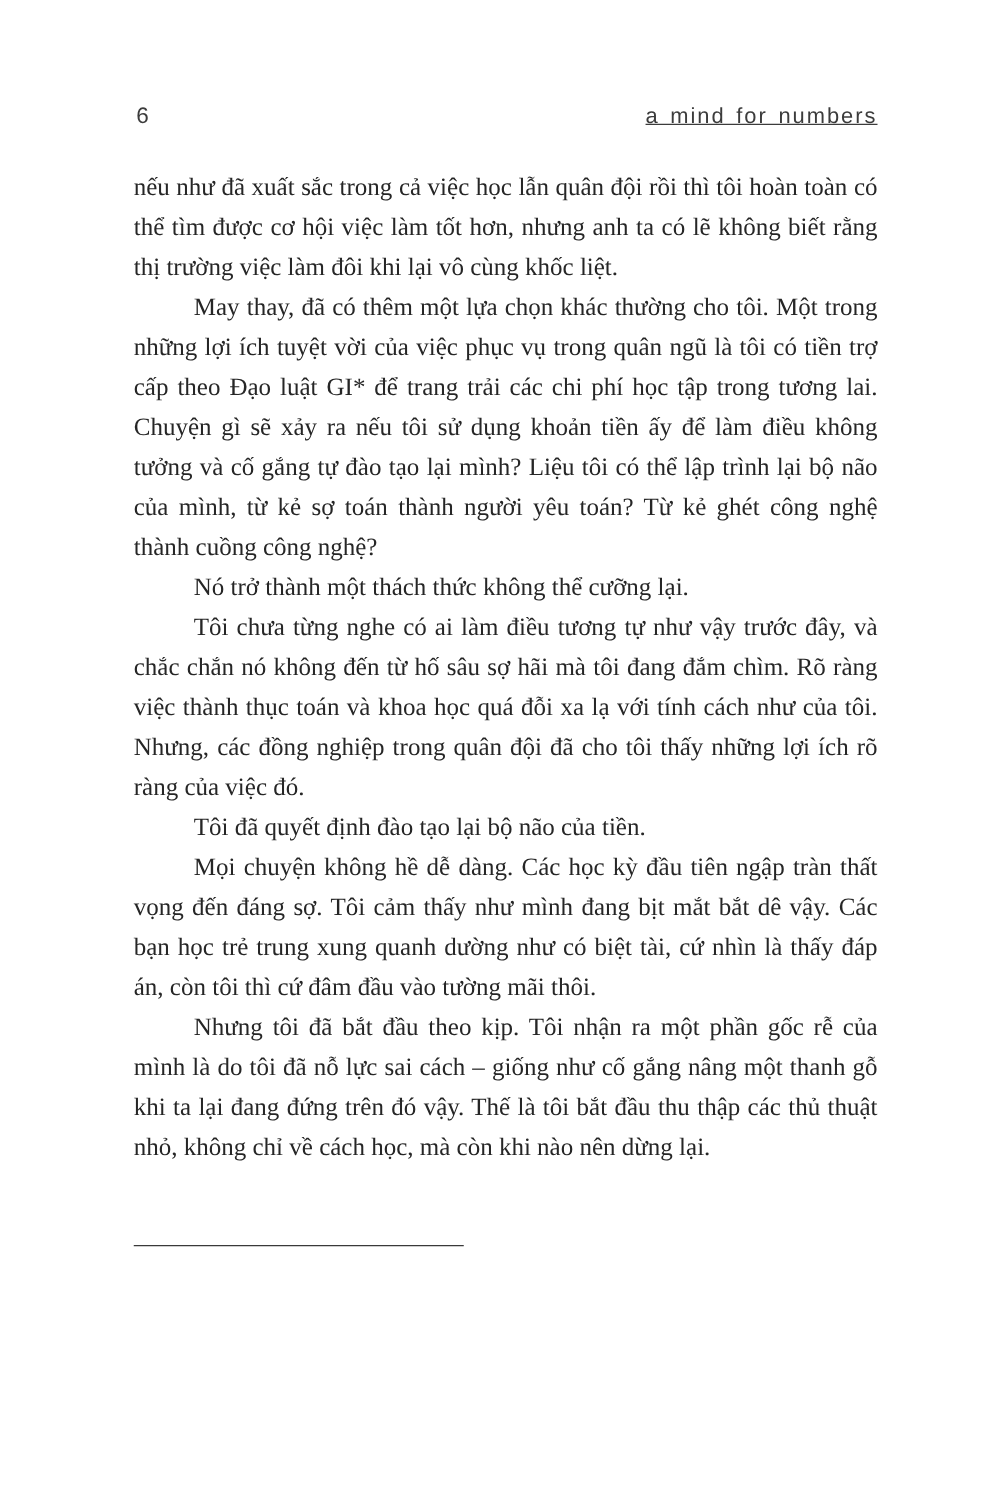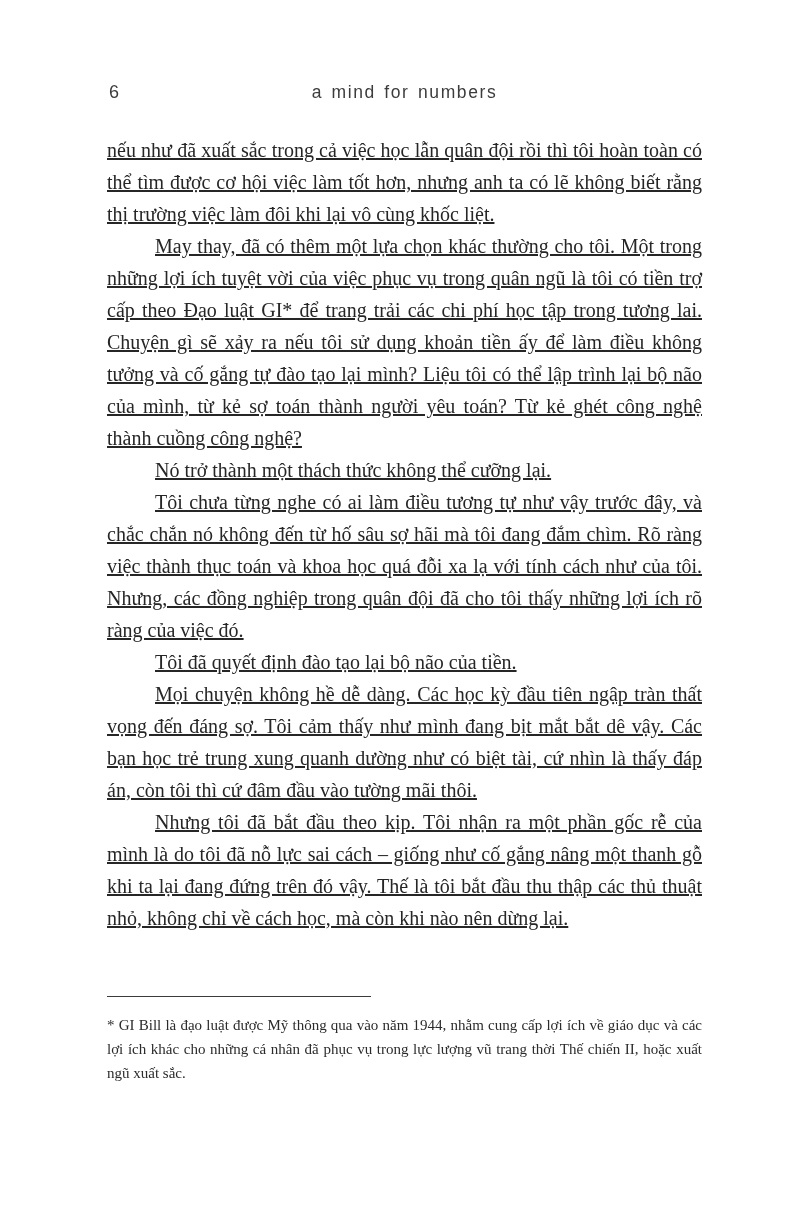--- a/index.html
+++ b/index.html
@@ -28,28 +28,28 @@
   }
   .page-number {
     position: absolute;
     left: 2px;
     top: 0;
     font-size: 18px;
     letter-spacing: 0.5px;
   }
   .running-title {
     display: block;
-    text-align: center;
+    text-align: right;
     font-size: 17.5px;
     letter-spacing: 1.6px;
     word-spacing: 2px;
+    text-decoration: underline;
   }
   .body-text {
     width: 595px;
-    text-decoration: underline;
   }
   .para {
     margin: 0;
     font-size: 20px;
     line-height: 32px;
     text-align: justify;
     text-indent: 48px;
   }
   .para.no-indent {
     text-indent: 0;
@@ -89,16 +89,15 @@
     <p class="para">May thay, đã có thêm một lựa chọn khác thường cho tôi. Một trong những lợi ích tuyệt vời của việc phục vụ trong quân ngũ là tôi có tiền trợ cấp theo Đạo luật GI* để trang trải các chi phí học tập trong tương lai. Chuyện gì sẽ xảy ra nếu tôi sử dụng khoản tiền ấy để làm điều không tưởng và cố gắng tự đào tạo lại mình? Liệu tôi có thể lập trình lại bộ não của mình, từ kẻ sợ toán thành người yêu toán? Từ kẻ ghét công nghệ thành cuồng công nghệ?</p>
     <p class="para">Nó trở thành một thách thức không thể cưỡng lại.</p>
     <p class="para">Tôi chưa từng nghe có ai làm điều tương tự như vậy trước đây, và chắc chắn nó không đến từ hố sâu sợ hãi mà tôi đang đắm chìm. Rõ ràng việc thành thục toán và khoa học quá đỗi xa lạ với tính cách như của tôi. Nhưng, các đồng nghiệp trong quân đội đã cho tôi thấy những lợi ích rõ ràng của việc đó.</p>
     <p class="para">Tôi đã quyết định đào tạo lại bộ não của tiền.</p>
     <p class="para">Mọi chuyện không hề dễ dàng. Các học kỳ đầu tiên ngập tràn thất vọng đến đáng sợ. Tôi cảm thấy như mình đang bịt mắt bắt dê vậy. Các bạn học trẻ trung xung quanh dường như có biệt tài, cứ nhìn là thấy đáp án, còn tôi thì cứ đâm đầu vào tường mãi thôi.</p>
     <p class="para">Nhưng tôi đã bắt đầu theo kịp. Tôi nhận ra một phần gốc rễ của mình là do tôi đã nỗ lực sai cách – giống như cố gắng nâng một thanh gỗ khi ta lại đang đứng trên đó vậy. Thế là tôi bắt đầu thu thập các thủ thuật nhỏ, không chỉ về cách học, mà còn khi nào nên dừng lại.</p>
   </main>
 
   <footer class="footnote-area">
     <div class="footnote-rule"></div>
-    <p class="footnote">* GI Bill là đạo luật được Mỹ thông qua vào năm 1944, nhằm cung cấp lợi ích về giáo dục và các lợi ích khác cho những cá nhân đã phục vụ trong lực lượng vũ trang thời Thế chiến II, hoặc xuất ngũ xuất sắc.</p>
   </footer>
 
 </div>
 
 </body></html>

